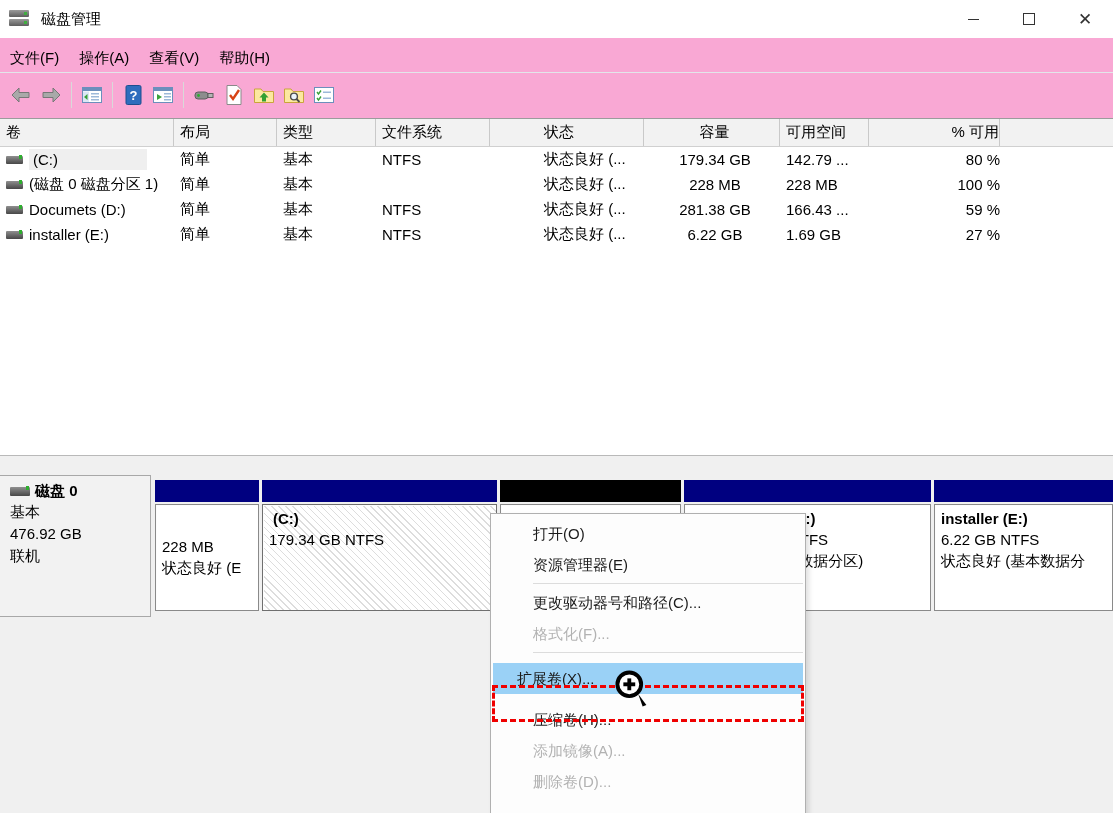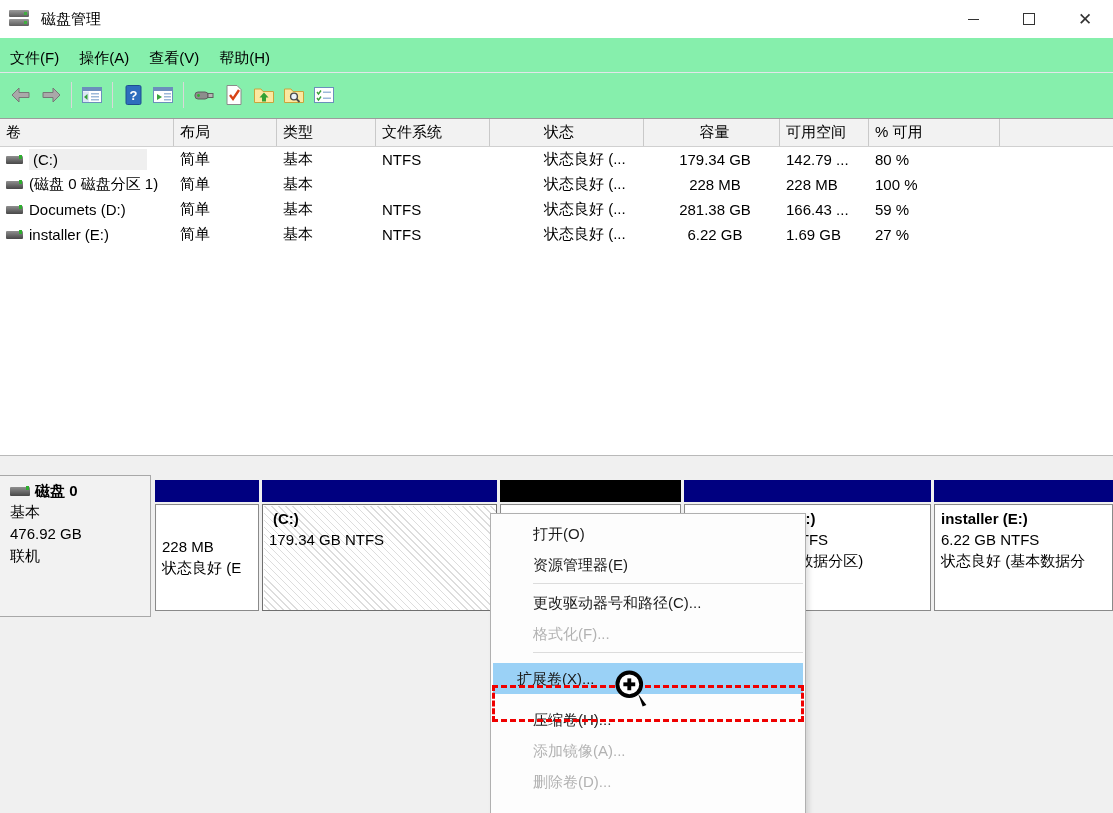--- a/index.html
+++ b/index.html
@@ -1,17 +1,17 @@
 <!DOCTYPE html>
 <html><head>
 <meta charset="utf-8">
 <style>
   html,body{margin:0;padding:0;width:1113px;height:813px;overflow:hidden;
     font-family:"Liberation Sans","DejaVu Sans",sans-serif;background:#fff;color:#000;}
-  .app{position:relative;width:1113px;height:813px;background:#86efac;text-decoration:underline;}
+  .app{position:relative;width:1113px;height:813px;background:#f9a8d4;text-decoration:underline;}
 
   
   .titlebar{position:absolute;left:0;top:0;width:100%;height:38px;background:#fff;display:flex;align-items:center;}
   .title-icon{width:22px;height:18px;margin:0 10px 0 9px;position:relative;}
   .title-icon .drv{position:absolute;left:0;width:20px;height:7px;background:linear-gradient(#9a9a9a,#5d5d5d);border-radius:1px;}
   .title-icon .drv.b{top:9px;}
   .title-icon .drv::after{content:"";position:absolute;right:2px;top:2px;width:3px;height:3px;background:#3fae3f;}
   .title-text{font-size:15px;}
   .win-controls{position:absolute;right:0;top:0;height:38px;display:flex;}
   .win-btn{width:56px;height:38px;display:flex;align-items:center;justify-content:center;}
@@ -29,21 +29,21 @@
   .tb-icon{width:26px;height:26px;margin:0 2px;display:flex;align-items:center;justify-content:center;}
   .tb-sep{width:1px;height:26px;background:#d9d9d9;margin:0 5px;}
 
   
   .listview{position:absolute;left:0;top:118px;width:100%;height:337px;background:#fff;border-top:1px solid #9c9c9c;}
   .lv-header{display:flex;height:27px;background:#f2f2f2;border-bottom:1px solid #d0d0d0;}
   .lv-hcell{box-sizing:border-box;font-size:15px;padding:4px 0 0 6px;border-right:1px solid #c9c9c9;white-space:nowrap;overflow:hidden;}
   .lv-row{display:flex;height:25px;align-items:center;}
   .lv-cell{box-sizing:border-box;font-size:15px;padding-left:6px;white-space:nowrap;overflow:hidden;}
   .c0{width:174px;}.c1{width:103px;}.c2{width:99px;}.c3{width:114px;}
-  .c4{width:106px;margin-left:48px;}.c5{width:136px;text-align:center;}.c6{width:89px;}.c7{width:131px;}.c8{flex:1;border-right:none;}
+  .c4{width:106px;margin-left:48px;}.c5{width:136px;text-align:center;}.c6{width:89px;}.c7{width:131px;text-align:right;}.c8{flex:1;border-right:none;}
   .vol-cell{display:flex;align-items:center;}
   .vol-ic{width:17px;height:8px;flex:none;margin-right:6px;background:linear-gradient(#8f8f8f,#474747);border-radius:1px;position:relative;}
   .vol-ic::after{content:"";position:absolute;right:1px;top:-1px;width:3px;height:4px;background:#2fae2f;}
   .vol-hl{background:#efefef;padding:2px 4px;min-width:110px;}
 
   
   .bottompane{position:absolute;left:0;top:455px;width:100%;height:358px;background:#f0f0f0;border-top:1px solid #b9b9b9;}
   .disk-label{position:absolute;left:0px;top:19px;width:151px;height:142px;background:#f2f2f2;
     border:1px solid #a8a8a8;border-left:none;box-sizing:border-box;padding:6px 0 0 10px;}
   .disk-label .dl-title{display:flex;align-items:center;font-weight:bold;font-size:15px;}

